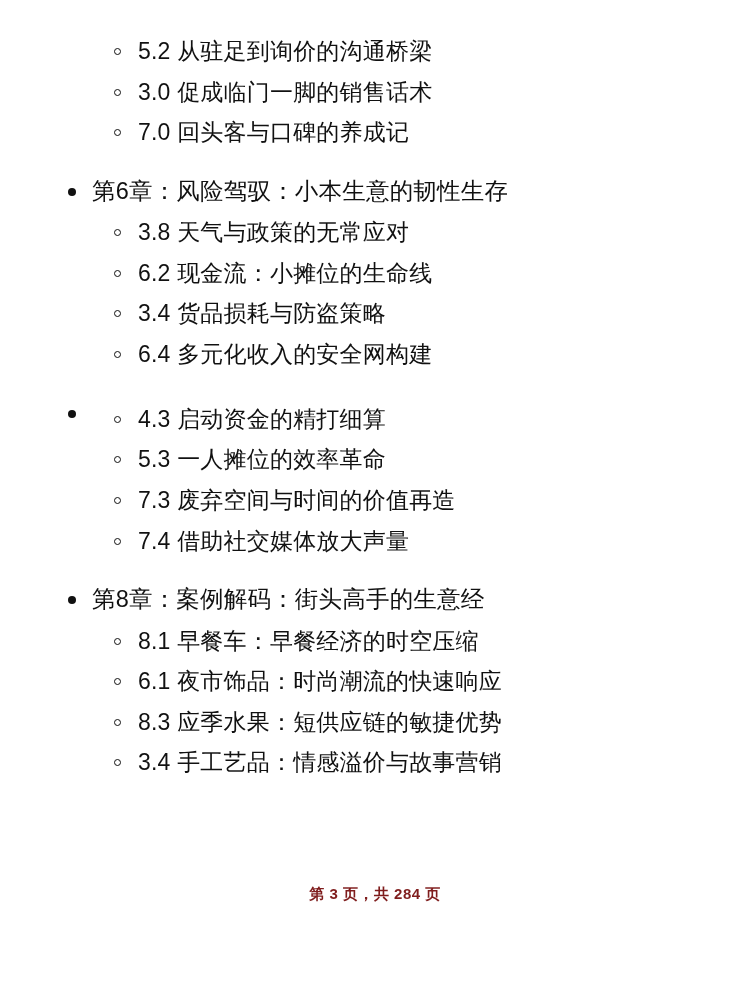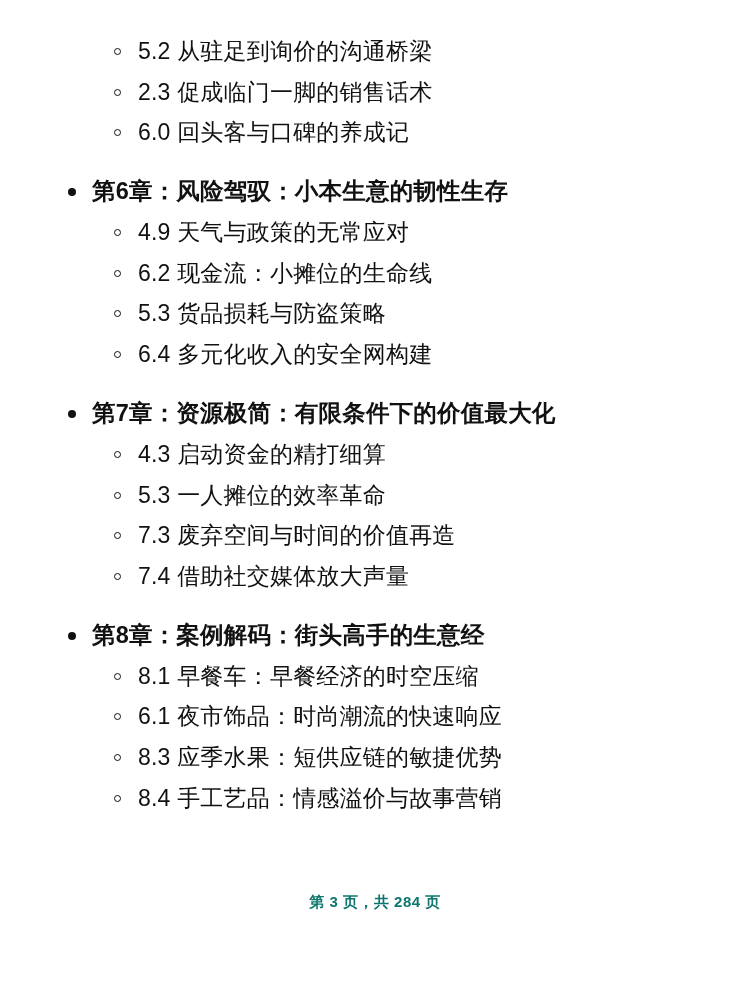--- a/index.html
+++ b/index.html
@@ -25,21 +25,21 @@
   ul.toc {
     list-style: none;
     margin: 0;
     padding: 0;
   }
   li.chapter {
     position: relative;
     padding-left: 36px;
     margin: 0 0 6px 0;
     font-size: 23.5px;
-    font-weight: bold;
+    font-weight: normal;
     line-height: 1.5;
     letter-spacing: 0.2px;
   }
   li.chapter > .bullet {
     position: absolute;
     left: 12px;
     top: 14px;
     width: 8px;
     height: 8px;
     border-radius: 50%;
@@ -70,82 +70,81 @@
     box-sizing: border-box;
     background: transparent;
   }
   .group-gap {
     height: 18px;
   }
   .footer {
     position: absolute;
     left: 0;
     right: 0;
-    bottom: 28px;
+    bottom: 36px;
     text-align: center;
     font-size: 15px;
     font-weight: bold;
-    color: #0f766e;
+    color: #7f1d1d;
     letter-spacing: 0.5px;
   }
 </style>
 </head>
 <body>
 
 <div class="page">
 
   <ul class="toc">
 
     <li style="list-style:none;">
       <ul class="sections">
         <li class="section">
           <span class="bullet-hollow"></span>
           <span>5.2 从驻足到询价的沟通桥梁</span>
         </li>
         <li class="section">
           <span class="bullet-hollow"></span>
-          <span>2.3 促成临门一脚的销售话术</span>
+          <span>3.0 促成临门一脚的销售话术</span>
         </li>
         <li class="section">
           <span class="bullet-hollow"></span>
-          <span>6.0 回头客与口碑的养成记</span>
+          <span>7.0 回头客与口碑的养成记</span>
         </li>
       </ul>
     </li>
 
     <div class="group-gap"></div>
 
     <li class="chapter">
       <span class="bullet"></span>
       <span>第6章：风险驾驭：小本生意的韧性生存</span>
     </li>
     <ul class="sections">
       <li class="section">
         <span class="bullet-hollow"></span>
-        <span>4.9 天气与政策的无常应对</span>
+        <span>3.8 天气与政策的无常应对</span>
       </li>
       <li class="section">
         <span class="bullet-hollow"></span>
         <span>6.2 现金流：小摊位的生命线</span>
       </li>
       <li class="section">
         <span class="bullet-hollow"></span>
-        <span>5.3 货品损耗与防盗策略</span>
+        <span>3.4 货品损耗与防盗策略</span>
       </li>
       <li class="section">
         <span class="bullet-hollow"></span>
         <span>6.4 多元化收入的安全网构建</span>
       </li>
     </ul>
 
     <div class="group-gap"></div>
 
     <li class="chapter">
       <span class="bullet"></span>
-      <span>第7章：资源极简：有限条件下的价值最大化</span>
     </li>
     <ul class="sections">
       <li class="section">
         <span class="bullet-hollow"></span>
         <span>4.3 启动资金的精打细算</span>
       </li>
       <li class="section">
         <span class="bullet-hollow"></span>
         <span>5.3 一人摊位的效率革命</span>
       </li>
@@ -173,21 +172,21 @@
       <li class="section">
         <span class="bullet-hollow"></span>
         <span>6.1 夜市饰品：时尚潮流的快速响应</span>
       </li>
       <li class="section">
         <span class="bullet-hollow"></span>
         <span>8.3 应季水果：短供应链的敏捷优势</span>
       </li>
       <li class="section">
         <span class="bullet-hollow"></span>
-        <span>8.4 手工艺品：情感溢价与故事营销</span>
+        <span>3.4 手工艺品：情感溢价与故事营销</span>
       </li>
     </ul>
 
   </ul>
 
   <div class="footer">第 3 页，共 284 页</div>
 
 </div>
 
 </body></html>

